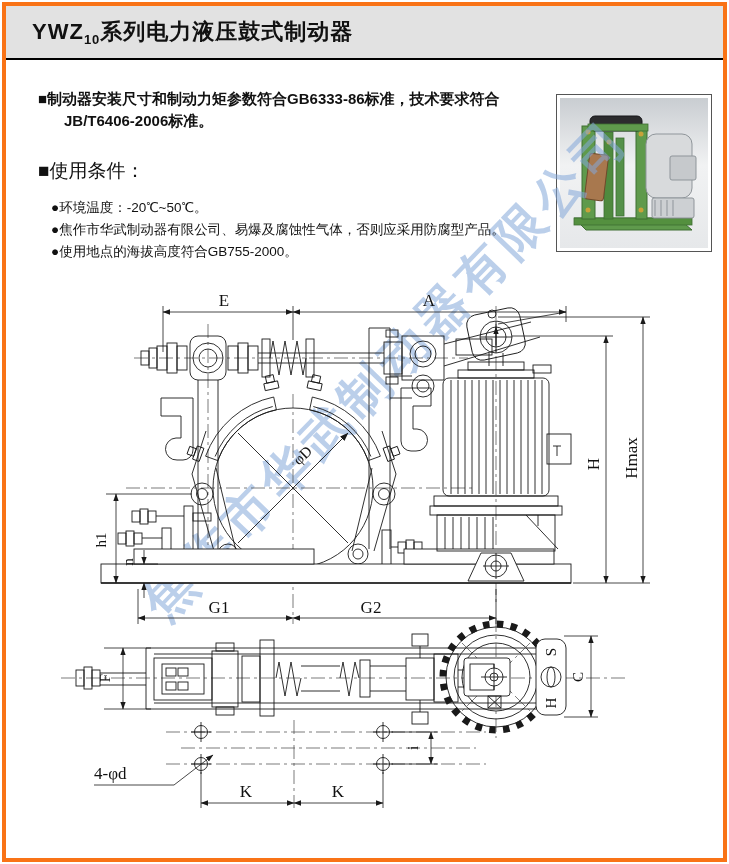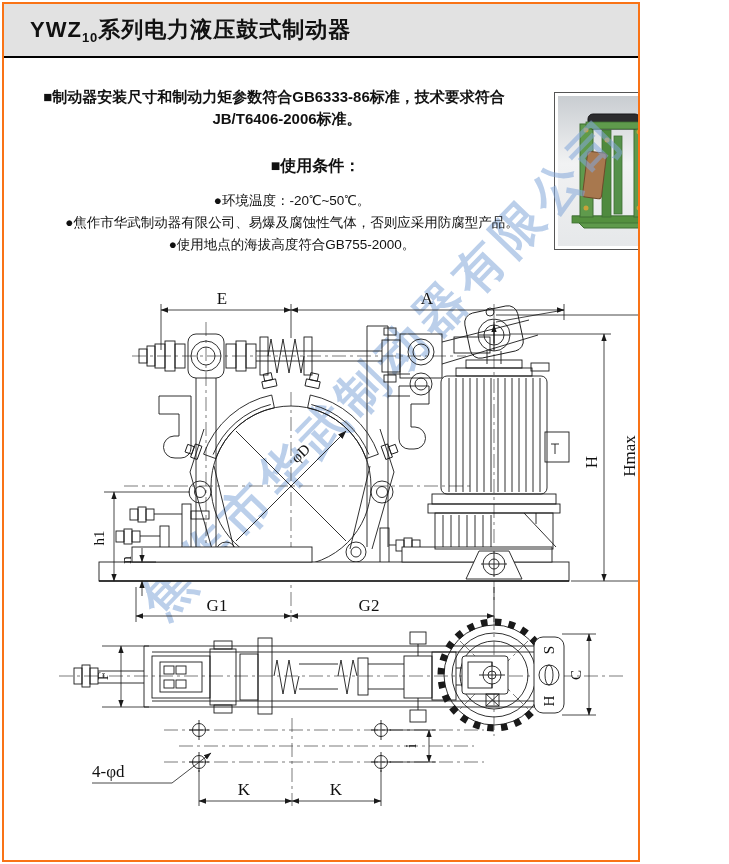--- a/index.html
+++ b/index.html
@@ -1,33 +1,33 @@
 <!DOCTYPE html>
 <html><head>
 <meta charset="utf-8">
 <style>
   html,body{margin:0;padding:0;background:#fff;}
   .page{
     position:relative;box-sizing:border-box;
-    width:638px;height:860px;margin:2px;
-    border:2px solid #f97316;background:#fff;
+    width:725px;height:860px;margin:2px;
+    border:4px solid #f97316;background:#fff;
     font-family:"Liberation Sans",sans-serif;color:#111;
     overflow:hidden;
   }
   .title-bar{
     position:relative;z-index:4;
     height:52px;background:#e2e2e2;border-bottom:2px solid #000;
     display:flex;align-items:center;padding-left:26px;
   }
   .page-title{font-size:22px;font-weight:bold;letter-spacing:1px;}
   .page-title .sub{font-size:13px;position:relative;top:5px;font-weight:bold;}
-  .content{position:relative;z-index:4;padding:28px 26px 0 15px;text-align:center;}
+  .content{position:relative;z-index:4;padding:28px 26px 0 32px;}
   .intro{font-size:15px;font-weight:bold;line-height:22px;margin:0;width:510px;}
   .intro .l2{margin-left:26px;}
-  .cond-header{font-size:16px;font-weight:bold;margin:26px 0 12px 0;}
+  .cond-header{font-size:19px;font-weight:normal;margin:26px 0 12px 0;}
   .cond-list{list-style:none;margin:13px;padding:0;font-size:13.5px;line-height:22px;width:520px;}
   .photo-box{
     position:absolute;left:550px;top:88px;width:156px;height:158px;
     background:#fff;border:1px solid #555;box-sizing:border-box;padding:3px;z-index:1;
   }
   .photo{width:100%;height:100%;background:linear-gradient(180deg,#c9cdd1 0%,#f1f2f3 45%,#e6e8ea 100%);}
   .watermark{
     position:absolute;left:36px;top:330px;width:690px;height:70px;z-index:2;
     transform:rotate(-46deg);transform-origin:50% 50%;
     font-size:50px;font-weight:bold;letter-spacing:6px;white-space:nowrap;

